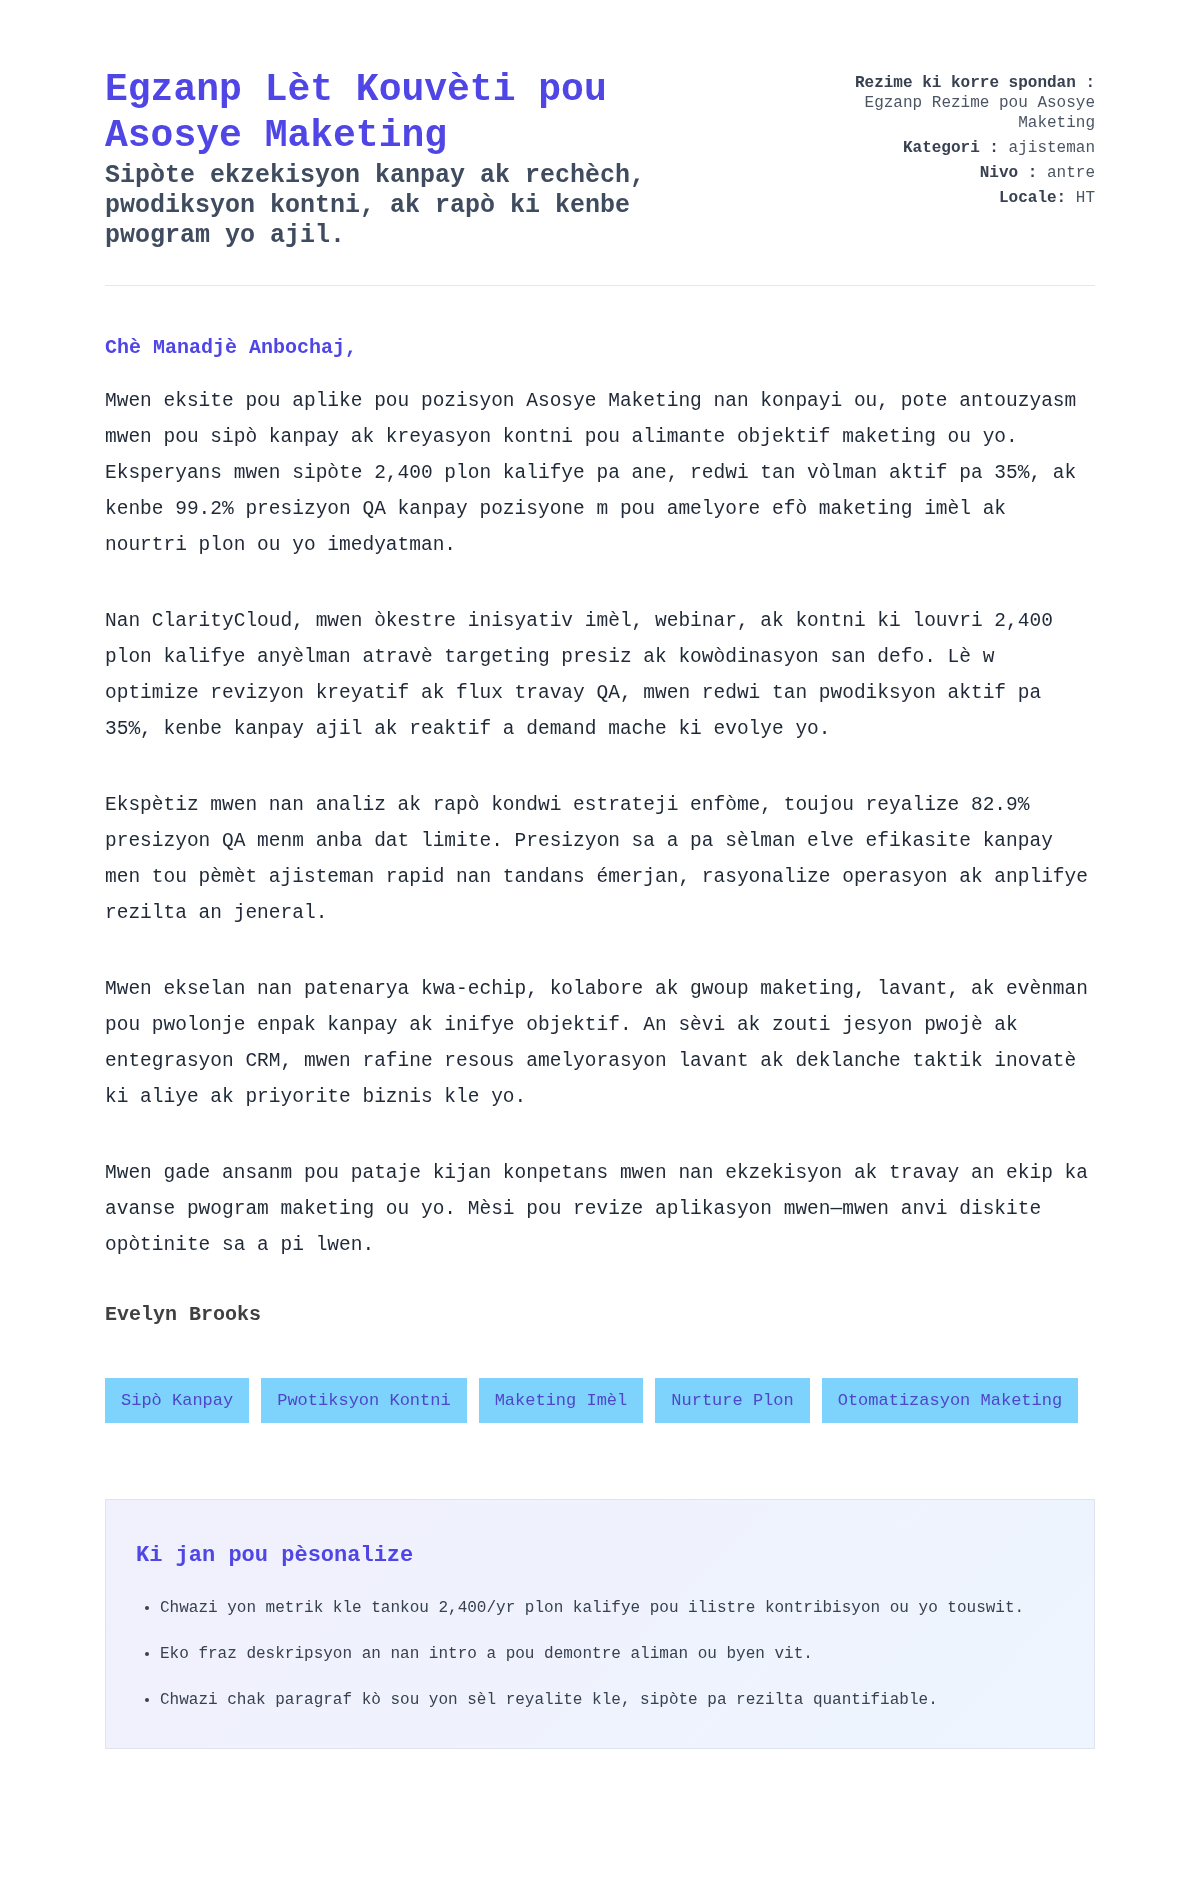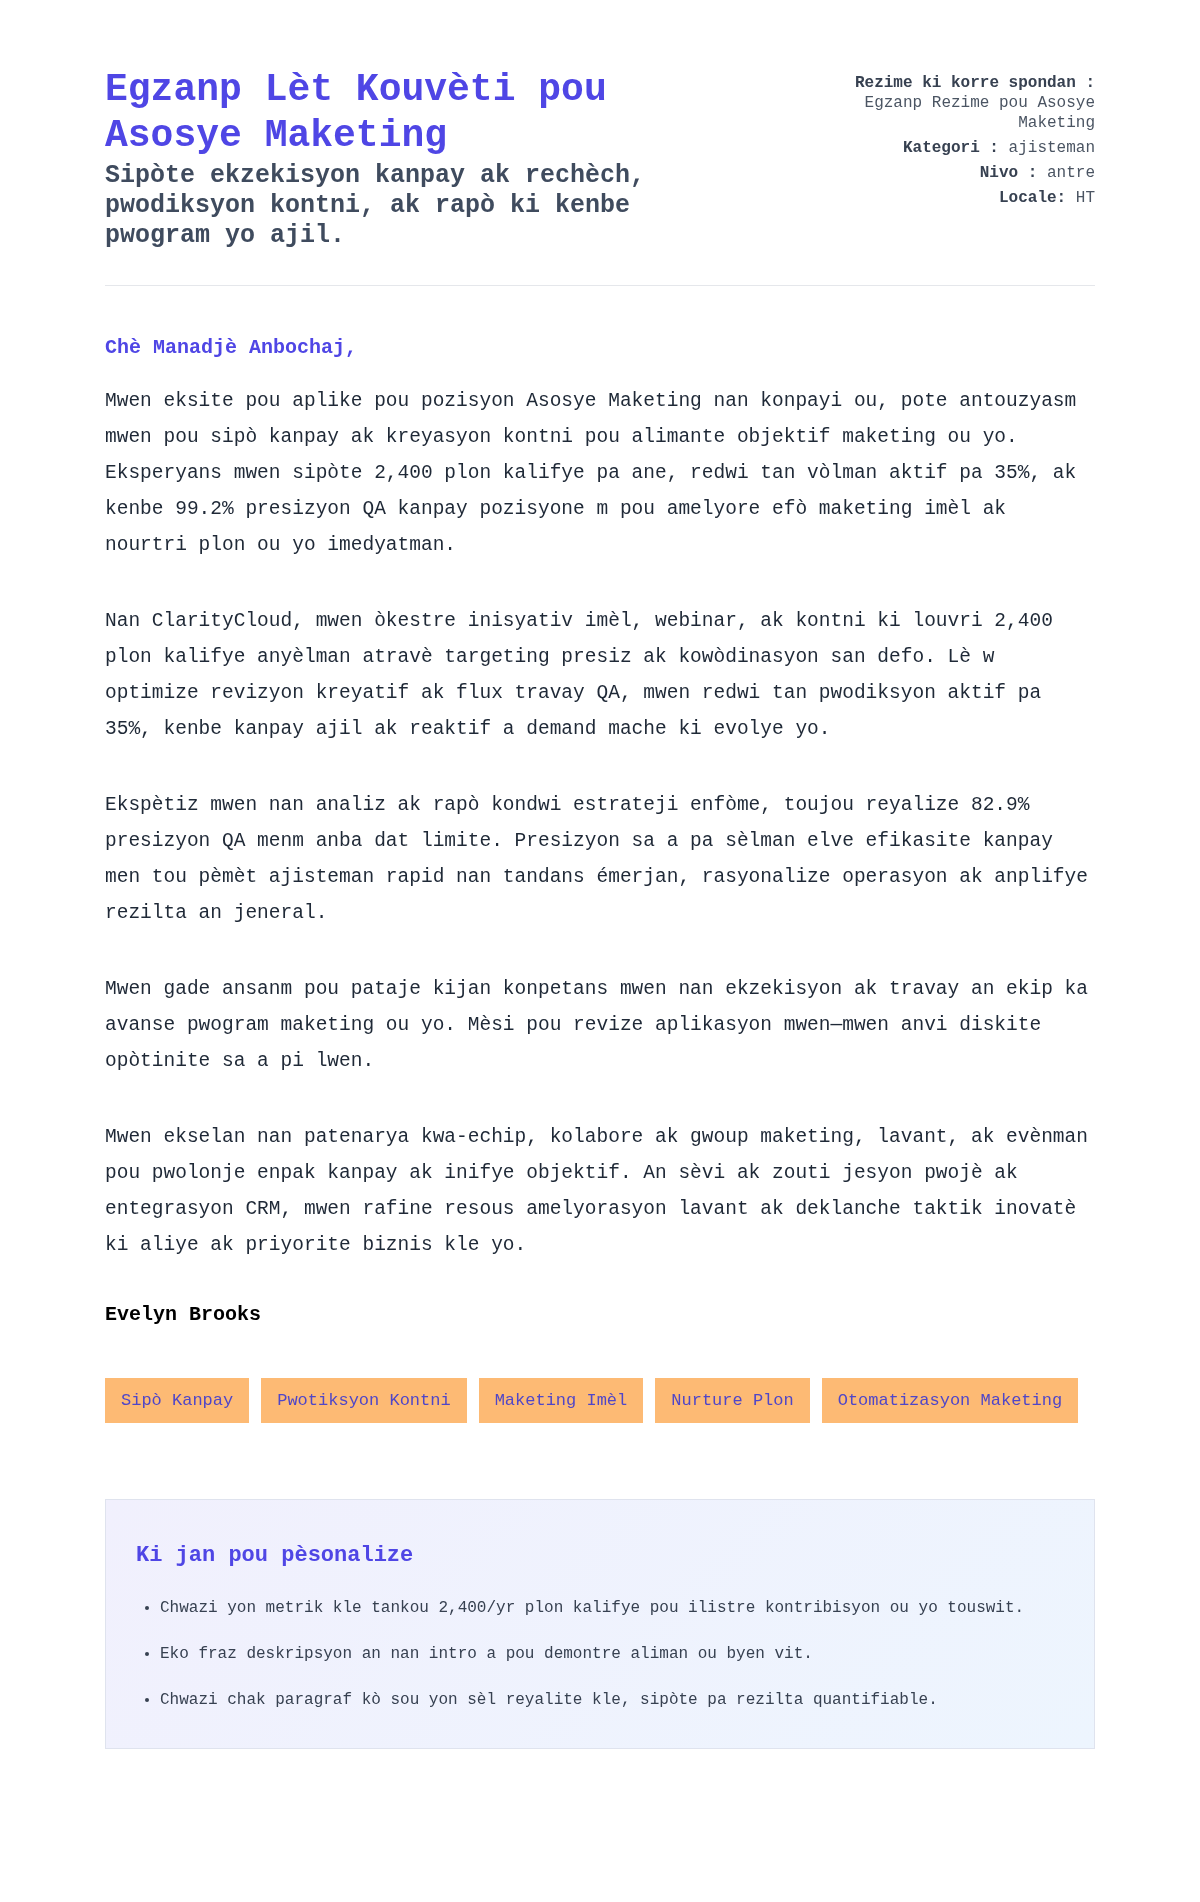--- a/index.html
+++ b/index.html
@@ -7,24 +7,24 @@
   .page { width: 990px; margin: 3px auto; padding: 64px 0 40px 0; box-sizing: border-box; font-family: Liberation Mono, monospace; }
   .header { display: flex; justify-content: space-between; align-items: flex-start; padding-bottom: 34px; border-bottom: 1px solid #e5e7eb; }
   .title-block { width: 560px; }
   .title { font-size: 38px; line-height: 46px; font-weight: bold; color: #4f46e5; margin: 0; }
   .subtitle { font-size: 25px; line-height: 30px; font-weight: bold; color: #3f4b5e; margin: 2px 0 0 0; }
   .meta { text-align: right; font-size: 16px; line-height: 20px; color: #4b5563; width: 290px; padding-top: 6px; }
   .meta .row { margin-bottom: 5px; }
   .meta .k { font-weight: bold; color: #374151; }
   .greeting { font-size: 20px; font-weight: bold; color: #4f46e5; margin: 50px 0 24px 0; }
   .para { font-size: 19.5px; line-height: 36px; color: #1f2937; margin: 0 0 40px 0; }
-  .sig-name { font-size: 20px; font-weight: bold; color: #000000; margin-top: 40px; }
+  .sig-name { font-size: 20px; font-weight: bold; color: #404040; margin-top: 40px; }
   .sig-role { font-size: 20px; color: #4b5563; margin-top: 14px; }
   .tags { display: flex; gap: 12px; margin-top: 52px; }
-  .tag { background: #fdba74; color: #4f46c8; font-size: 17px; padding: 13px 16px; }
+  .tag { background: #7dd3fc; color: #4f46c8; font-size: 17px; padding: 13px 16px; }
   .tips { margin-top: 76px; border: 1px solid #dfe3ee; background: linear-gradient(135deg, #f1f0fd 0%, #edf5fe 100%); padding: 43px 30px 20px 30px; }
   .tips-title { font-size: 22px; font-weight: bold; color: #4f46e5; margin: 0 0 22px 0; }
   .tips ul { margin: 0; padding-left: 24px; }
   .tips li { font-size: 16px; line-height: 36px; color: #374151; margin-bottom: 10px; }
 </style>
 </head>
 <body>
 
 <div class="page">
   <div class="header">
@@ -50,22 +50,22 @@
         <span>HT</span>
       </div>
     </div>
   </div>
 
   <div class="greeting">Chè Manadjè Anbochaj,</div>
 
   <p class="para">Mwen eksite pou aplike pou pozisyon Asosye Maketing nan konpayi ou, pote antouzyasm mwen pou sipò kanpay ak kreyasyon kontni pou alimante objektif maketing ou yo. Eksperyans mwen sipòte 2,400 plon kalifye pa ane, redwi tan vòlman aktif pa 35%, ak kenbe 99.2% presizyon QA kanpay pozisyone m pou amelyore efò maketing imèl ak nourtri plon ou yo imedyatman.</p>
   <p class="para">Nan ClarityCloud, mwen òkestre inisyativ imèl, webinar, ak kontni ki louvri 2,400 plon kalifye anyèlman atravè targeting presiz ak kowòdinasyon san defo. Lè w optimize revizyon kreyatif ak flux travay QA, mwen redwi tan pwodiksyon aktif pa 35%, kenbe kanpay ajil ak reaktif a demand mache ki evolye yo.</p>
   <p class="para">Ekspètiz mwen nan analiz ak rapò kondwi estrateji enfòme, toujou reyalize 82.9% presizyon QA menm anba dat limite. Presizyon sa a pa sèlman elve efikasite kanpay men tou pèmèt ajisteman rapid nan tandans émerjan, rasyonalize operasyon ak anplifye rezilta an jeneral.</p>
+  <p class="para">Mwen ekselan nan patenarya kwa-echip, kolabore ak gwoup maketing, lavant, ak evènman pou pwolonje enpak kanpay ak inifye objektif. An sèvi ak zouti jesyon pwojè ak entegrasyon CRM, mwen rafine resous amelyorasyon lavant ak deklanche taktik inovatè ki aliye ak priyorite biznis kle yo.</p>
   <p class="para">Mwen gade ansanm pou pataje kijan konpetans mwen nan ekzekisyon ak travay an ekip ka avanse pwogram maketing ou yo. Mèsi pou revize aplikasyon mwen—mwen anvi diskite opòtinite sa a pi lwen.</p>
-  <p class="para">Mwen ekselan nan patenarya kwa-echip, kolabore ak gwoup maketing, lavant, ak evènman pou pwolonje enpak kanpay ak inifye objektif. An sèvi ak zouti jesyon pwojè ak entegrasyon CRM, mwen rafine resous amelyorasyon lavant ak deklanche taktik inovatè ki aliye ak priyorite biznis kle yo.</p>
 
   <div class="sig-name">Evelyn Brooks</div>
 
   <div class="tags">
     <span class="tag">Sipò Kanpay</span>
     <span class="tag">Pwotiksyon Kontni</span>
     <span class="tag">Maketing Imèl</span>
     <span class="tag">Nurture Plon</span>
     <span class="tag">Otomatizasyon Maketing</span>
   </div>

